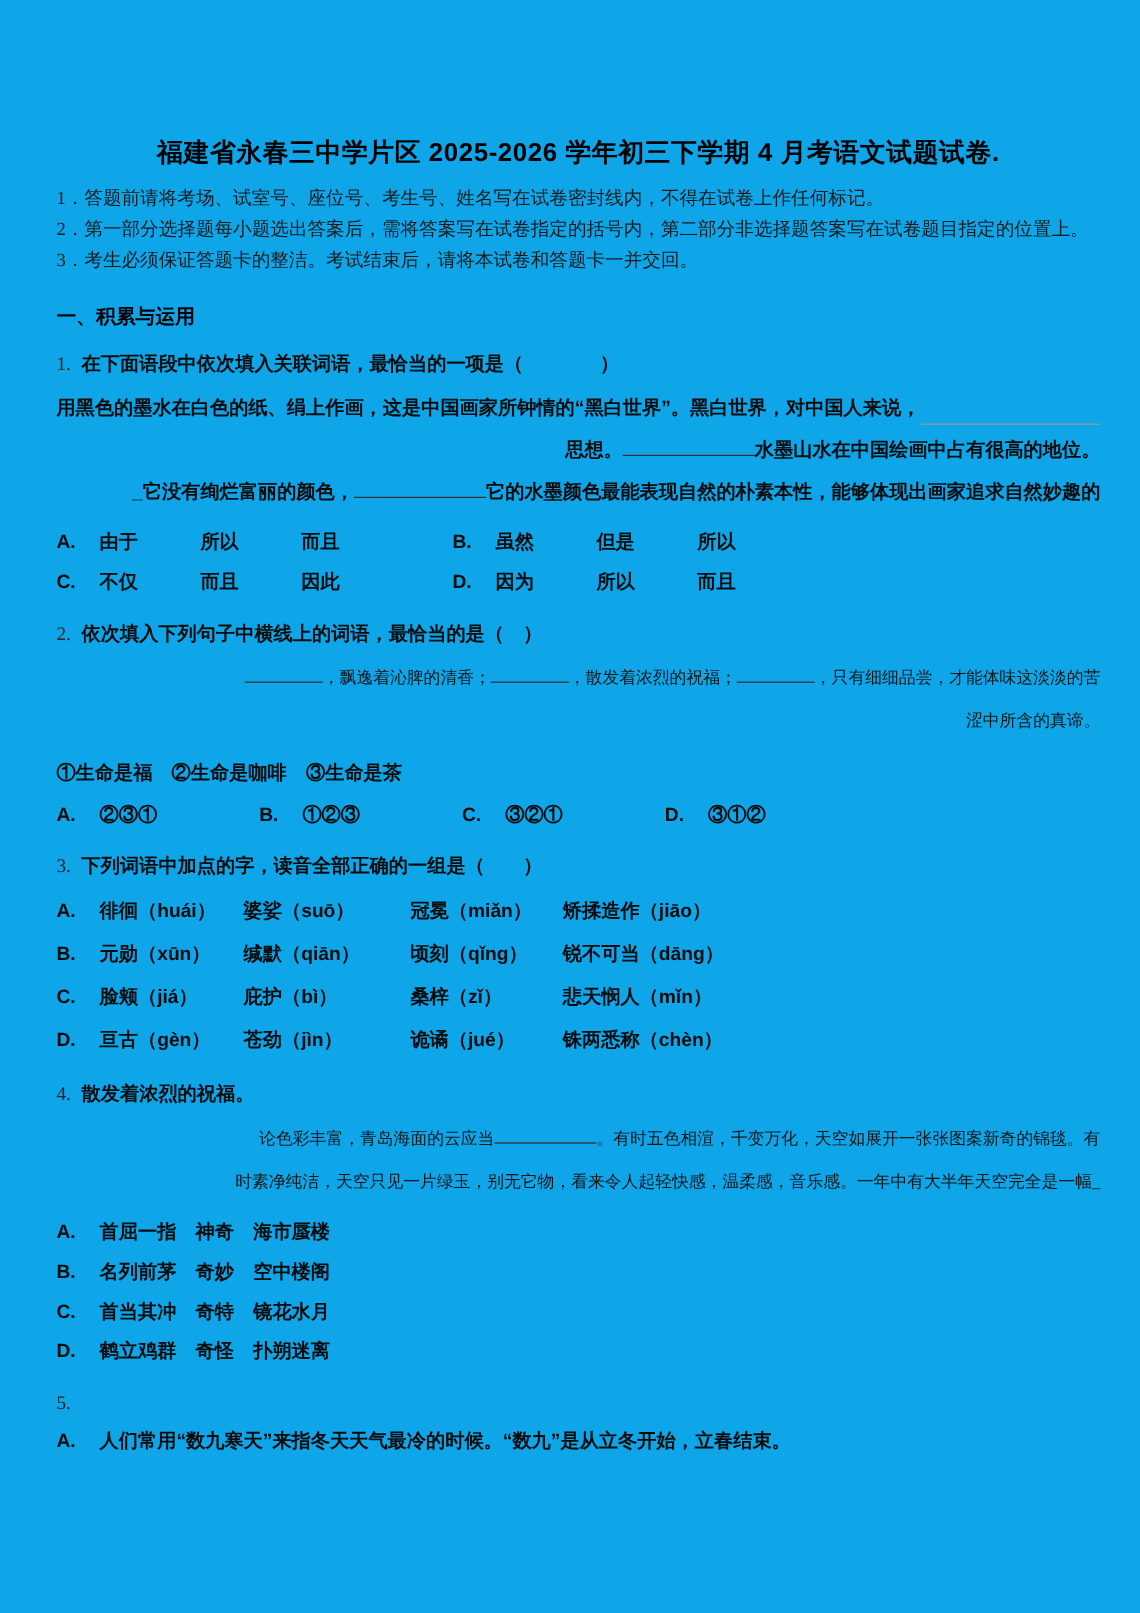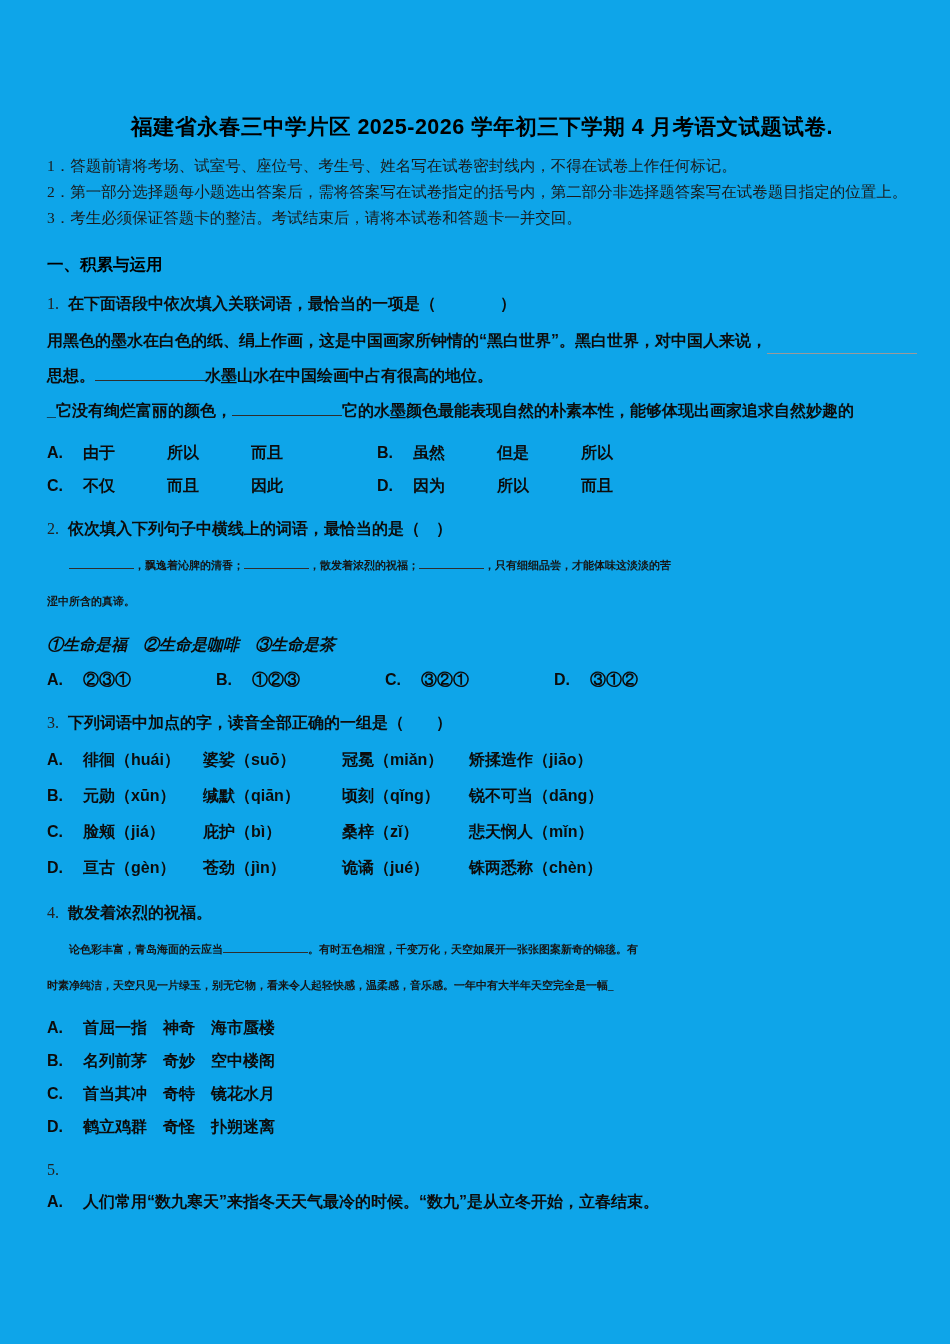--- a/index.html
+++ b/index.html
@@ -47,25 +47,26 @@
     color:#222;
     flex:0 0 auto;
   }
   .stem-text{font-weight:700;color:#0c0c0c;}
   .para{
     font-size:16px;
     line-height:35px;
     color:#0c0c0c;
     font-weight:700;
     margin-top:6px;
+    text-align:right;
   }
   .para.kai{
     font-family:"Liberation Serif",serif;
-    font-weight:700;
-    font-size:11px;
+    font-weight:400;
+    font-size:14px;
     line-height:35.5px;
     color:#151515;
   }
   .para .flexline{display:flex;align-items:flex-end;}
   .para .flexline > span:first-child{flex:0 0 auto;}
   .blank{
     display:inline-block;
     height:.92em;
     border-bottom:1.6px solid #2e2e2e;
   }
@@ -89,21 +90,20 @@
   .q3-row .c1{width:120px;}
   .q3-row .c2{width:139px;}
   .q3-row .c3{width:127px;}
   .q4-row,.q5-row{line-height:33px;}
   .items-line{
     margin-top:9px;
     line-height:33px;
     font-size:16px;
     font-weight:600;
     color:#0c0c0c;
-    font-style:italic;
   }
   .mt2{margin-top:2px;}
   .mt6{margin-top:6px;}
   .mt8{margin-top:8px;}
 </style>
 </head>
 <body>
 
 <div class="page">
 

